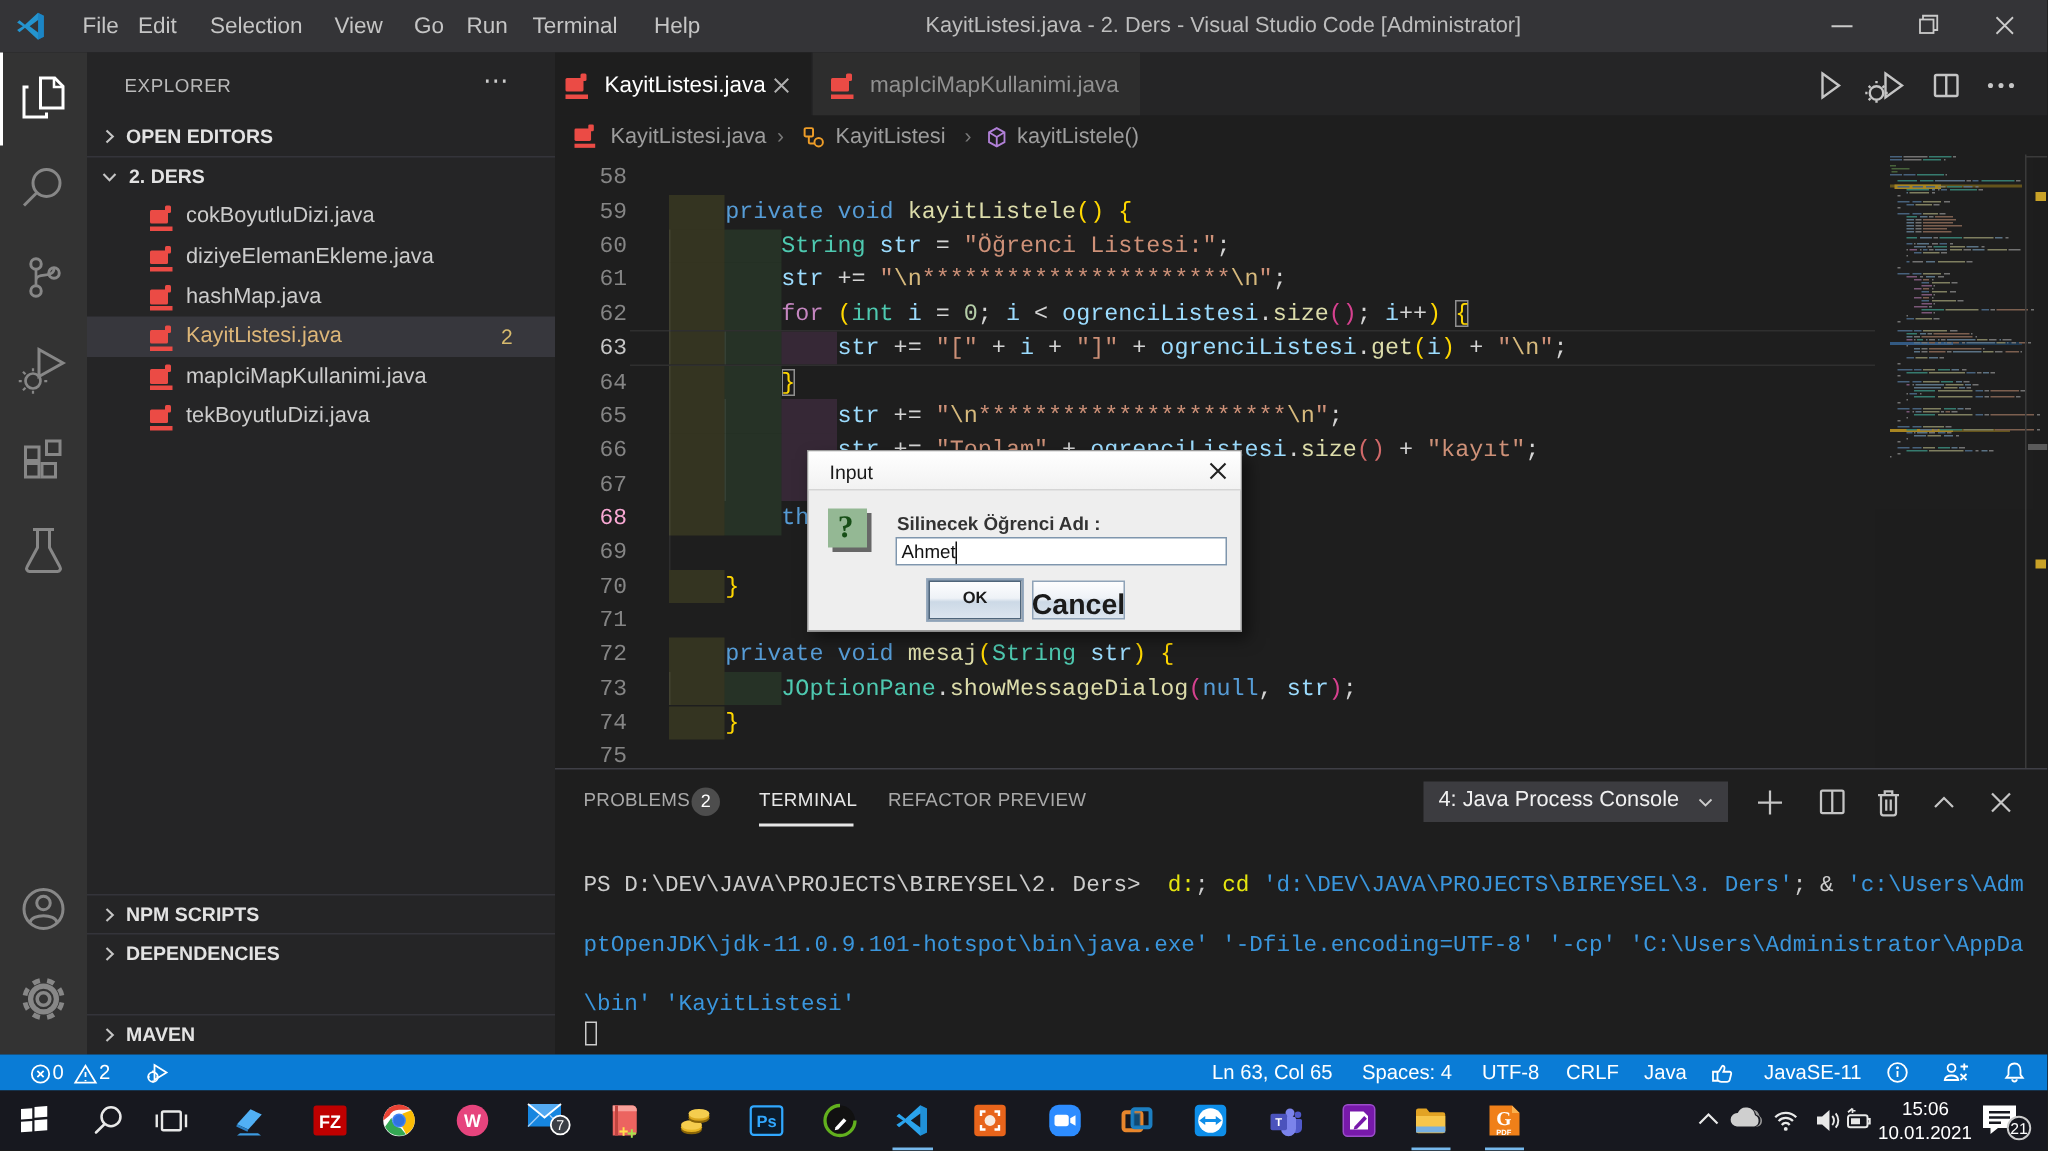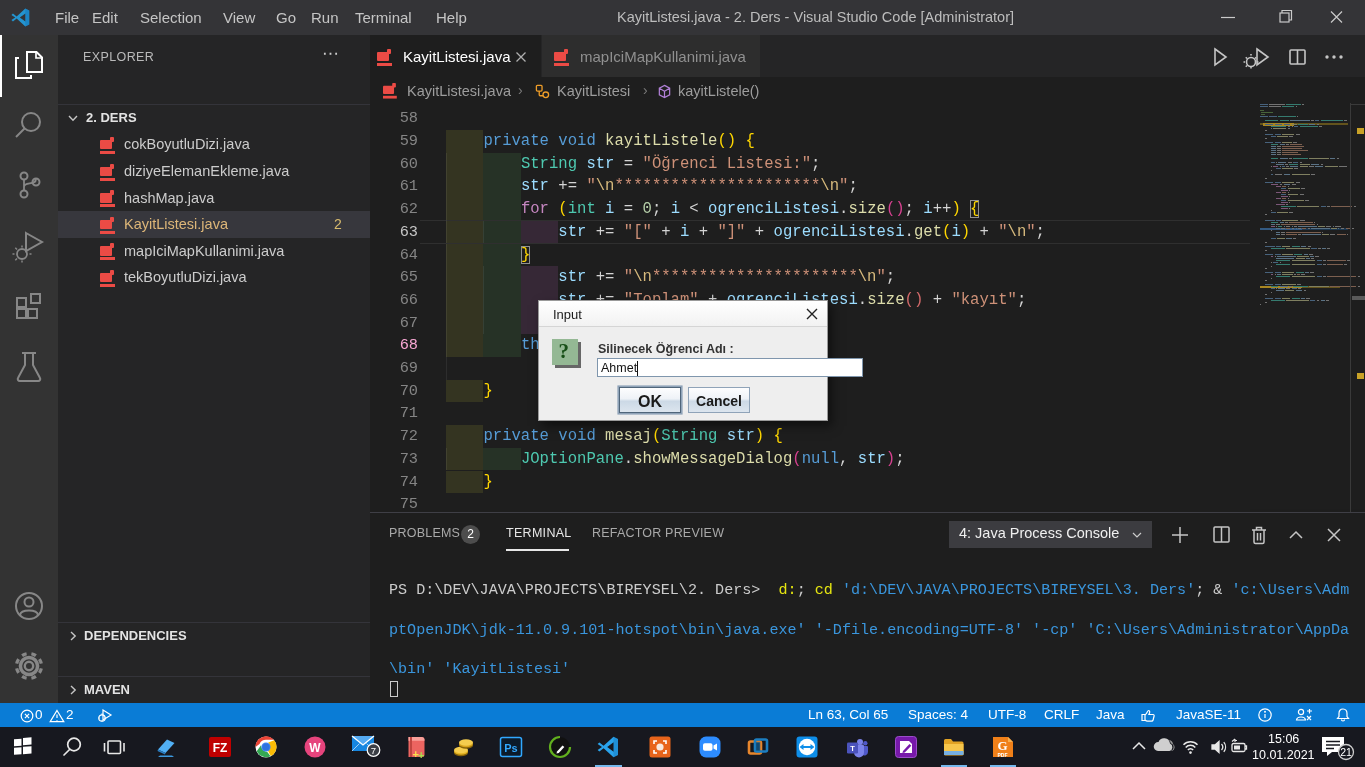--- a/index.html
+++ b/index.html
@@ -104,20 +104,26 @@
         <g stroke="#878787" stroke-width="2.4" fill="none">
  <circle cx="29" cy="29" r="4.2"></circle>
           <circle cx="29" cy="29" r="8.6" stroke-width="3.5"></circle>
  <path d="M41.3,31.4 A12.5,12.5 0 0 1 39.4,35.9 M35.9,39.4 A12.5,12.5 0 0 1 31.4,41.3 M26.6,41.3 A12.5,12.5 0 0 1 22.1,39.4 M18.6,35.9 A12.5,12.5 0 0 1 16.7,31.4 M16.7,26.6 A12.5,12.5 0 0 1 18.6,22.1 M22.1,18.6 A12.5,12.5 0 0 1 26.6,16.7 M31.4,16.7 A12.5,12.5 0 0 1 35.9,18.6 M39.4,22.1 A12.5,12.5 0 0 1 41.3,26.6" stroke-width="3.2"></path>
 </g>
       </svg>
 </div>
 <div id="sidebar">
 <span class="abs" style="left:25px;top:15px;font-size:12.5px;color:#bababa;letter-spacing:.4px">EXPLORER</span>
 <span class="abs" style="left:264px;top:8px;font-size:17px;color:#cccccc;letter-spacing:1px">⋯</span>
+<div class="sechead" style="top:43px;border-top:none">
+        <svg style="position:absolute;left:8px;top:6px" width="14" height="14" viewBox="0 0 14 14">
+          <path d="M5,3 l4.2,4 L5,11" stroke="#c5c5c5" stroke-width="1.4" fill="none"></path>
+        </svg>
+        <span class="tx">OPEN EDITORS</span>
+      </div>
 <div class="sechead" style="top:69px">
         <svg style="position:absolute;left:8px;top:6px" width="14" height="14" viewBox="0 0 14 14">
           <path d="M3,5 l4,4.2 L11,5" stroke="#c5c5c5" stroke-width="1.4" fill="none"></path>
         </svg>
         <span class="tx" style="left:28px">2. DERS</span>
       </div>
 <div class="filerow" style="top:96.0px;">
 <div class="cup" style="left:42.0px;top:5.0px;transform:scale(1.00);transform-origin:0 0">
           <div class="cupbody"></div>
           <div class="cuphand"></div>
@@ -159,20 +165,26 @@
 <span class="fname" style="color:#cccccc">mapIciMapKullanimi.java</span>
 </div>
 <div class="filerow" style="top:229.0px;">
 <div class="cup" style="left:42.0px;top:5.0px;transform:scale(1.00);transform-origin:0 0">
           <div class="cupbody"></div>
           <div class="cuphand"></div>
           <div class="cupsauc"></div>
         </div>
 <span class="fname" style="color:#cccccc">tekBoyutluDizi.java</span>
 </div>
+<div class="sechead" style="top:561px">
+        <svg style="position:absolute;left:8px;top:6px" width="14" height="14" viewBox="0 0 14 14">
+          <path d="M5,3 l4.2,4 L5,11" stroke="#c5c5c5" stroke-width="1.4" fill="none"></path>
+        </svg>
+        <span class="tx">NPM SCRIPTS</span>
+      </div>
 <div class="sechead" style="top:587px">
         <svg style="position:absolute;left:8px;top:6px" width="14" height="14" viewBox="0 0 14 14">
           <path d="M5,3 l4.2,4 L5,11" stroke="#c5c5c5" stroke-width="1.4" fill="none"></path>
         </svg>
         <span class="tx">DEPENDENCIES</span>
       </div>
 <div class="sechead" style="top:641px">
         <svg style="position:absolute;left:8px;top:6px" width="14" height="14" viewBox="0 0 14 14">
           <path d="M5,3 l4.2,4 L5,11" stroke="#c5c5c5" stroke-width="1.4" fill="none"></path>
         </svg>
@@ -654,29 +666,29 @@
  <div class="abs" style="left:0;top:0;width:288px;height:26px;background:linear-gradient(180deg,#ffffff,#f2f2f2);border-bottom:1px solid #d5d5d5">
   <span class="abs" style="left:14px;top:6px;font-size:13px;color:#1a1a1a">Input</span>
   <svg class="abs" style="left:266px;top:6px" width="14" height="14" viewBox="0 0 14 14">
           <path d="M2,2 l10,10 M12,2 l-10,10" stroke="#222" stroke-width="1.4"></path>
         </svg>
  </div>
  <div class="abs" style="left:13px;top:38px;width:26px;height:26px;background:#94b894;box-shadow:3px 3px 0 #676767">
    <span class="abs" style="left:6.5px;top:0px;font-size:21px;font-weight:bold;color:#174f17;font-family:'Liberation Serif',serif">?</span>
  </div>
  <span class="abs" style="left:59px;top:41px;font-size:12.5px;font-weight:bold;color:#333333">Silinecek Öğrenci Adı :</span>
- <div class="abs" style="left:58px;top:57px;width:266px;height:19px;background:#ffffff;border:1px solid #7f96ad">
+ <div class="abs" style="left:58px;top:57px;width:221px;height:19px;background:#ffffff;border:1px solid #7f96ad">
    <span class="abs" style="left:3px;top:2px;font-size:12.5px;color:#111">Ahmet</span>
    <div class="abs" style="left:39px;top:1.5px;width:1.2px;height:15px;background:#111"></div>
  </div>
  <div class="abs" style="left:80px;top:86px;width:62px;height:26px;background:linear-gradient(180deg,#fdfdfe 0%,#eef2f7 45%,#ccd9e6 55%,#dce5ee 100%);border:1px solid #4f657a;box-shadow:0 0 0 1.6px #8fa3b8">
-   <span style="position:absolute;left:50%;transform:translateX(-50%);top:5px;font-size:16px;font-weight:bold;color:#1a1a1a">OK</span>
+   <span style="position:absolute;left:50%;transform:translateX(-50%);top:5px;font-size:11px;font-weight:bold;color:#1a1a1a">OK</span>
  </div>
  <div class="abs" style="left:149px;top:86px;width:62px;height:26px;background:linear-gradient(180deg,#fdfdfe 0%,#eef2f7 45%,#ccd9e6 55%,#dce5ee 100%);border:1px solid #8fa3b8">
-   <span style="position:absolute;left:50%;transform:translateX(-50%);top:5px;font-size:14px;font-weight:bold;color:#1a1a1a">Cancel</span>
+   <span style="position:absolute;left:50%;transform:translateX(-50%);top:5px;font-size:19px;font-weight:bold;color:#1a1a1a">Cancel</span>
  </div>
 </div>
 
 <div class="abs" id="panel" style="left:370px;top:512px;width:995px;height:191px;background:#1e1e1e;border-top:1px solid #3f3f46">
  <span class="abs" style="left:19px;top:13px;font-size:12.5px;color:#a9a9a9;letter-spacing:.2px">PROBLEMS</span>
  <div class="abs" style="left:91px;top:12px;width:19px;height:19px;border-radius:10px;background:#4d4d4d;text-align:center;line-height:19px;font-size:12px;color:#ffffff">2</div>
  <span class="abs" style="left:136px;top:13px;font-size:12.5px;color:#e7e7e7;letter-spacing:.3px">TERMINAL</span>
  <div class="abs" style="left:136px;top:36px;width:63px;height:1.5px;background:#e7e7e7"></div>
  <span class="abs" style="left:222px;top:13px;font-size:12.5px;color:#a9a9a9;letter-spacing:.2px">REFACTOR PREVIEW</span>
  <div class="abs" style="left:579px;top:8px;width:203px;height:27px;background:#3c3c40">

